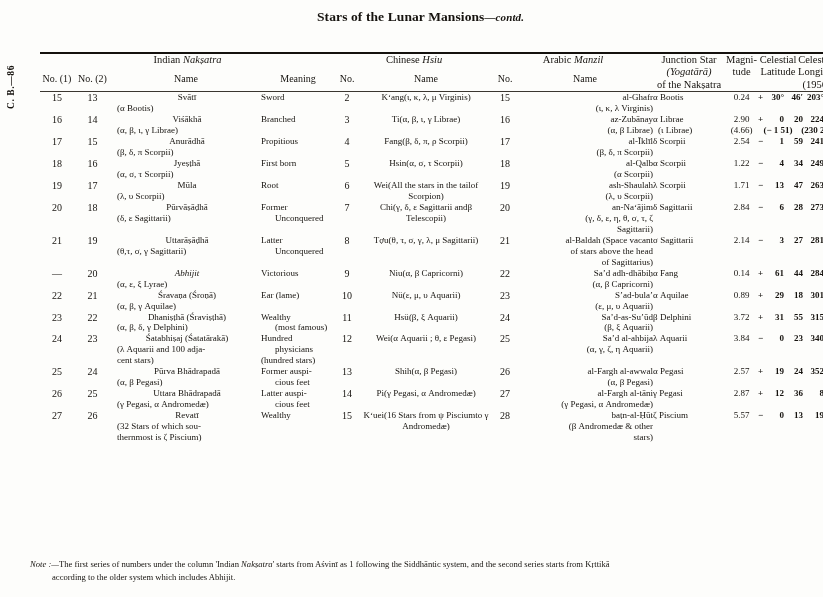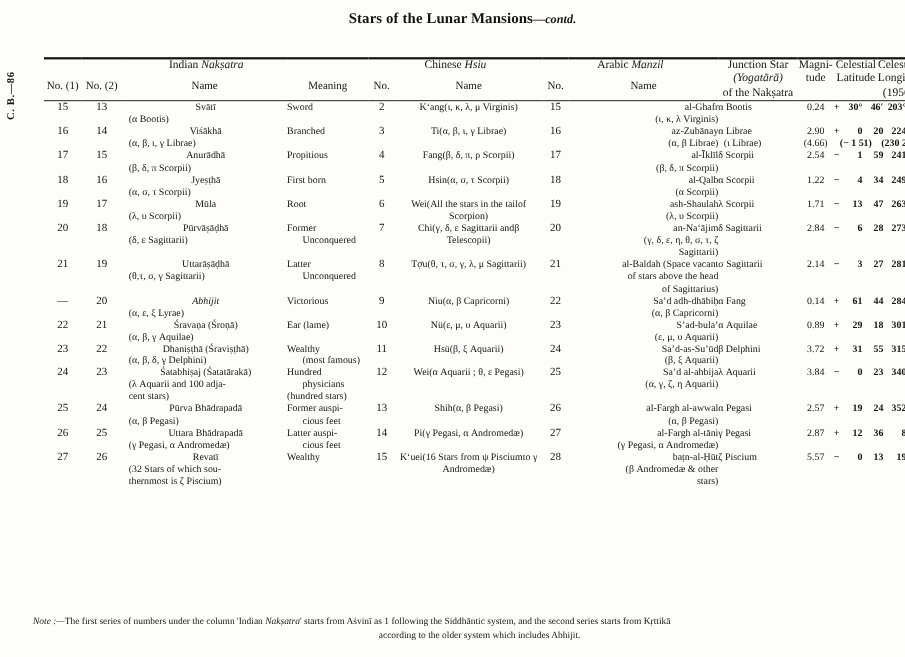--- a/index.html
+++ b/index.html
@@ -169,21 +169,21 @@
   
   .note {
     position: absolute;
     left: 30px;
     top: 558px;
     width: 790px;
     font-size: 8.6px;
     line-height: 1.5;
   }
   .note .lbl { font-style: italic; }
-  .note .ind { display: block; padding-left: 22px; text-align: center; }
+  .note .ind { display: block; padding-left: 22px; }
   .note i { font-style: italic; }
 </style>
 </head>
 <body>
 
 <div class="page">
 
   <div class="title">
     <span>Stars of the Lunar Mansions</span><span class="contd">—contd.</span>
   </div>

